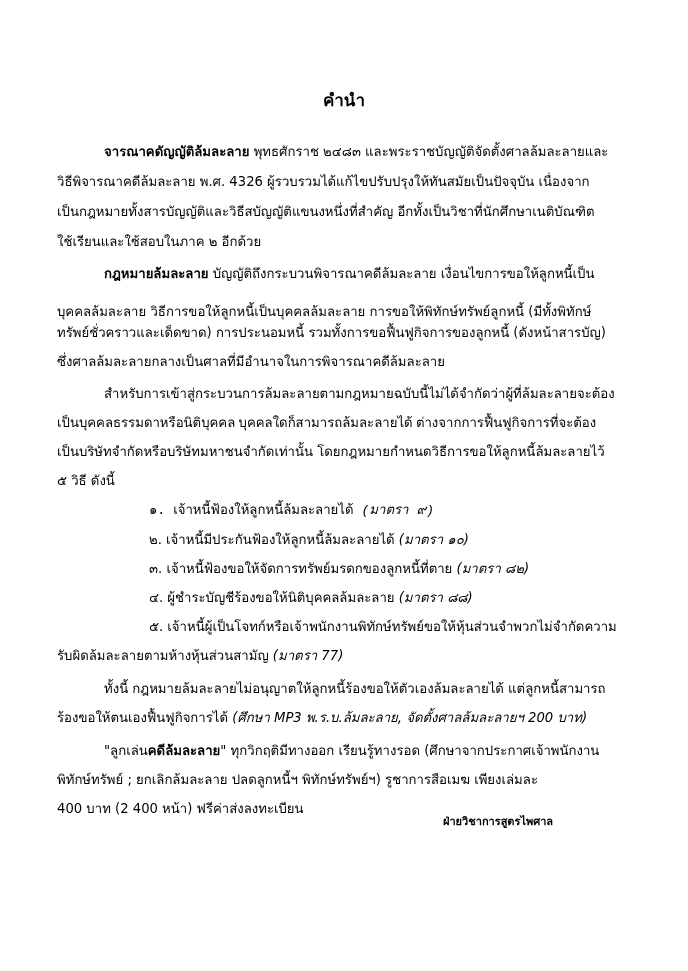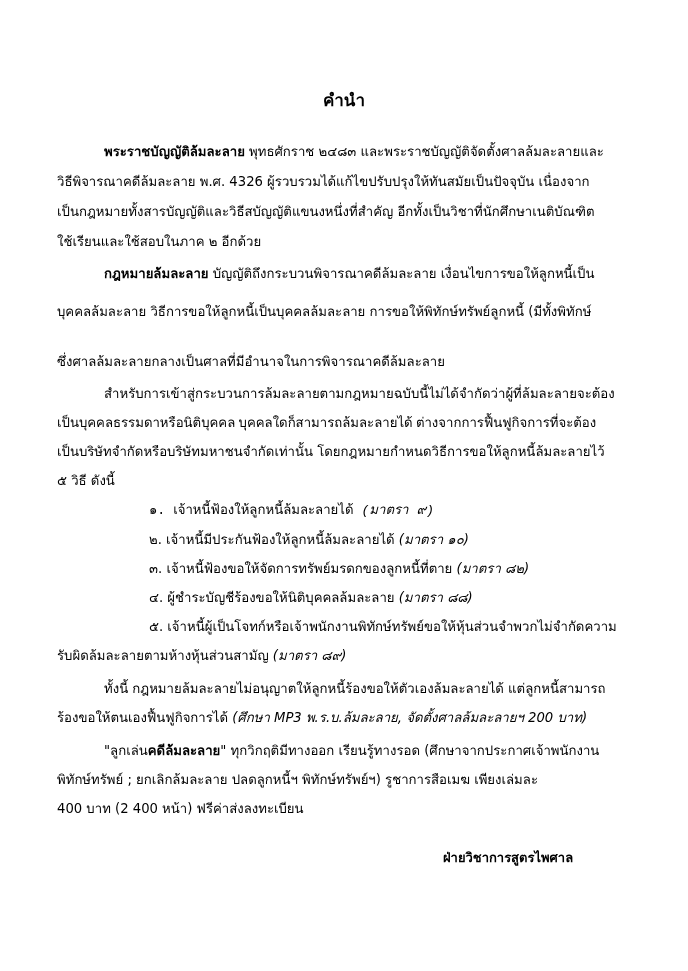--- a/index.html
+++ b/index.html
@@ -34,45 +34,46 @@
       white-space: nowrap;
       font-size: 13.2px;
       line-height: 20px;
       height: 20px;
     }
     .b { font-weight: bold; }
     .i { font-style: italic; }
     .sig {
       position: absolute;
       left: 443px;
-      top: 848px;
-      font-size: 13px;
+      top: 812px;
+      font-size: 11px;
       line-height: 20px;
       font-weight: bold;
       white-space: nowrap;
     }
   </style>
 </head>
 <body>
 
 <div class="page">
 
   <div class="title b">คำนำ</div>
 
   <div class="line" style="left:104px; top:142px;">
-    <span class="b">พระราชบัญญัติล้มละลาย</span><span>  พุทธศักราช ๒๔๘๓  และพระราชบัญญัติจัดตั้งศาลล้มละลายและ</span>
+    <span class="b">จารณาคดัญญัติล้มละลาย</span><span>  พุทธศักราช ๒๔๘๓  และพระราชบัญญัติจัดตั้งศาลล้มละลายและ</span>
   </div>
   <div class="line" style="left:57px; top:172px;">วิธีพิจารณาคดีล้มละลาย พ.ศ. 4326  ผู้รวบรวมได้แก้ไขปรับปรุงให้ทันสมัยเป็นปัจจุบัน เนื่องจาก</div>
   <div class="line" style="left:57px; top:202px;">เป็นกฎหมายทั้งสารบัญญัติและวิธีสบัญญัติแขนงหนึ่งที่สำคัญ  อีกทั้งเป็นวิชาที่นักศึกษาเนติบัณฑิต</div>
   <div class="line" style="left:57px; top:232px;">ใช้เรียนและใช้สอบในภาค ๒  อีกด้วย</div>
 
   <div class="line" style="left:104px; top:264px;">
     <span class="b">กฎหมายล้มละลาย</span><span>  บัญญัติถึงกระบวนพิจารณาคดีล้มละลาย เงื่อนไขการขอให้ลูกหนี้เป็น</span>
   </div>
   <div class="line" style="left:57px; top:294px;margin-top:8px;">บุคคลล้มละลาย วิธีการขอให้ลูกหนี้เป็นบุคคลล้มละลาย การขอให้พิทักษ์ทรัพย์ลูกหนี้ (มีทั้งพิทักษ์</div>
+  <div class="line" style="left:57px; top:323px;">ทรัพย์ชั่วคราวและเด็ดขาด) การประนอมหนี้ รวมทั้งการขอฟื้นฟูกิจการของลูกหนี้ (ดังหน้าสารบัญ)</div>
   <div class="line" style="left:57px; top:352px;">ซึ่งศาลล้มละลายกลางเป็นศาลที่มีอำนาจในการพิจารณาคดีล้มละลาย</div>
 
   <div class="line" style="left:104px; top:384px;">สำหรับการเข้าสู่กระบวนการล้มละลายตามกฎหมายฉบับนี้ไม่ได้จำกัดว่าผู้ที่ล้มละลายจะต้อง</div>
   <div class="line" style="left:57px; top:413px;font-family:Liberation Serif, serif;">เป็นบุคคลธรรมดาหรือนิติบุคคล  บุคคลใดก็สามารถล้มละลายได้ ต่างจากการฟื้นฟูกิจการที่จะต้อง</div>
   <div class="line" style="left:57px; top:442px;">เป็นบริษัทจำกัดหรือบริษัทมหาชนจำกัดเท่านั้น โดยกฎหมายกำหนดวิธีการขอให้ลูกหนี้ล้มละลายไว้</div>
   <div class="line" style="left:57px; top:471px;">๕ วิธี  ดังนี้</div>
 
   <div class="line" style="left:149px; top:501px;font-family:Liberation Mono, monospace;">
     <span>๑. เจ้าหนี้ฟ้องให้ลูกหนี้ล้มละลายได้ </span><span class="i">(มาตรา ๙)</span>
   </div>
@@ -80,21 +81,21 @@
     <span>๒. เจ้าหนี้มีประกันฟ้องให้ลูกหนี้ล้มละลายได้ </span><span class="i">(มาตรา ๑๐)</span>
   </div>
   <div class="line" style="left:149px; top:559px;">
     <span>๓. เจ้าหนี้ฟ้องขอให้จัดการทรัพย์มรดกของลูกหนี้ที่ตาย </span><span class="i">(มาตรา ๘๒)</span>
   </div>
   <div class="line" style="left:149px; top:588px;">
     <span>๔. ผู้ชำระบัญชีร้องขอให้นิติบุคคลล้มละลาย </span><span class="i">(มาตรา ๘๘)</span>
   </div>
   <div class="line" style="left:149px; top:617px;">๕. เจ้าหนี้ผู้เป็นโจทก์หรือเจ้าพนักงานพิทักษ์ทรัพย์ขอให้หุ้นส่วนจำพวกไม่จำกัดความ</div>
   <div class="line" style="left:57px; top:646px;">
-    <span>รับผิดล้มละลายตามห้างหุ้นส่วนสามัญ </span><span class="i">(มาตรา ๘๙)</span>
+    <span>รับผิดล้มละลายตามห้างหุ้นส่วนสามัญ </span><span class="i">(มาตรา 77)</span>
   </div>
 
   <div class="line" style="left:104px; top:679px;">ทั้งนี้  กฎหมายล้มละลายไม่อนุญาตให้ลูกหนี้ร้องขอให้ตัวเองล้มละลายได้  แต่ลูกหนี้สามารถ</div>
   <div class="line" style="left:57px; top:708px;">
     <span>ร้องขอให้ตนเองฟื้นฟูกิจการได้ </span><span class="i">(ศึกษา MP3 พ.ร.บ.ล้มละลาย, จัดตั้งศาลล้มละลายฯ   200 บาท)</span>
   </div>
 
   <div class="line" style="left:104px; top:741px;">
     <span>"ลูกเล่น</span><span class="b">คดีล้มละลาย</span><span>"</span><span>  ทุกวิกฤติมีทางออก  เรียนรู้ทางรอด  (ศึกษาจากประกาศเจ้าพนักงาน</span>
   </div>

